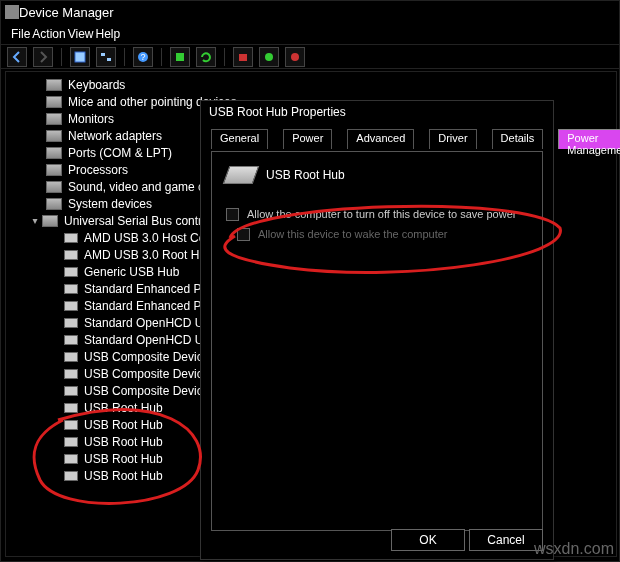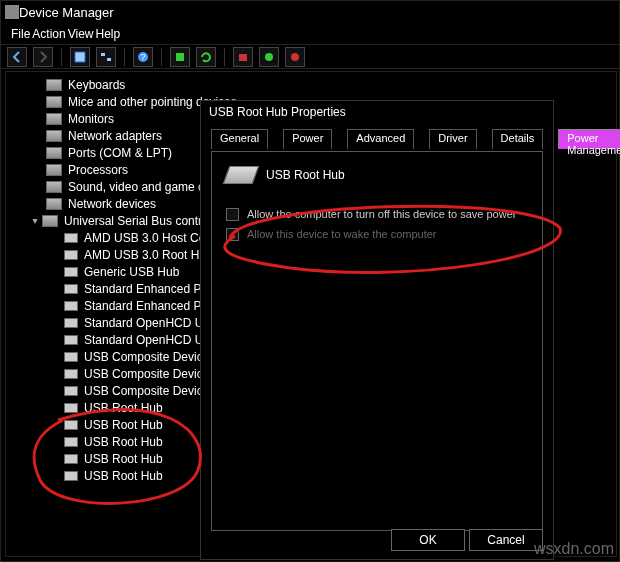--- a/index.html
+++ b/index.html
@@ -89,21 +89,21 @@
   }
   .device-row { display: flex; align-items: center; gap: 10px; margin-bottom: 20px; }
   .device-row .big-icon {
     width: 30px; height: 18px; background: linear-gradient(#ddd,#aaa);
     border: 1px solid #777; transform: skewX(-20deg);
   }
   .chk-row {
     display: flex; align-items: center; gap: 8px; height: 20px;
     color: #ccc; font-size: 11px;
   }
-  .chk-row.dimmed { color: #666; }
+  .chk-row.dimmed { color: #666; margin-left: 11px; }
   .chk {
     width: 13px; height: 13px; border: 1px solid #666; background: #111;
   }
   .props-buttons {
     position: absolute; right: 10px; bottom: 8px; display: flex; gap: 4px;
   }
   .btn {
     width: 74px; height: 22px; background: #000; border: 1px solid #666;
     color: #fff; font-size: 12px; display: flex; align-items: center; justify-content: center;
     cursor: default;
@@ -213,21 +213,21 @@
     <div class="tree-node child">
         <span class="dev-icon"></span>
         <span>Processors</span>
       </div>
     <div class="tree-node child">
         <span class="dev-icon"></span>
         <span>Sound, video and game controllers</span>
       </div>
     <div class="tree-node child">
         <span class="dev-icon"></span>
-        <span>Network devices</span>
+        <span>System devices</span>
       </div>
     <div class="tree-node">
         <span class="twisty">▾</span>
         <span class="dev-icon"></span>
         <span>Universal Serial Bus controllers</span>
       </div>
     <div class="tree-node sub">
         <span class="dev-icon usb"></span>
         <span>AMD USB 3.0 Host Controller</span>
       </div>

